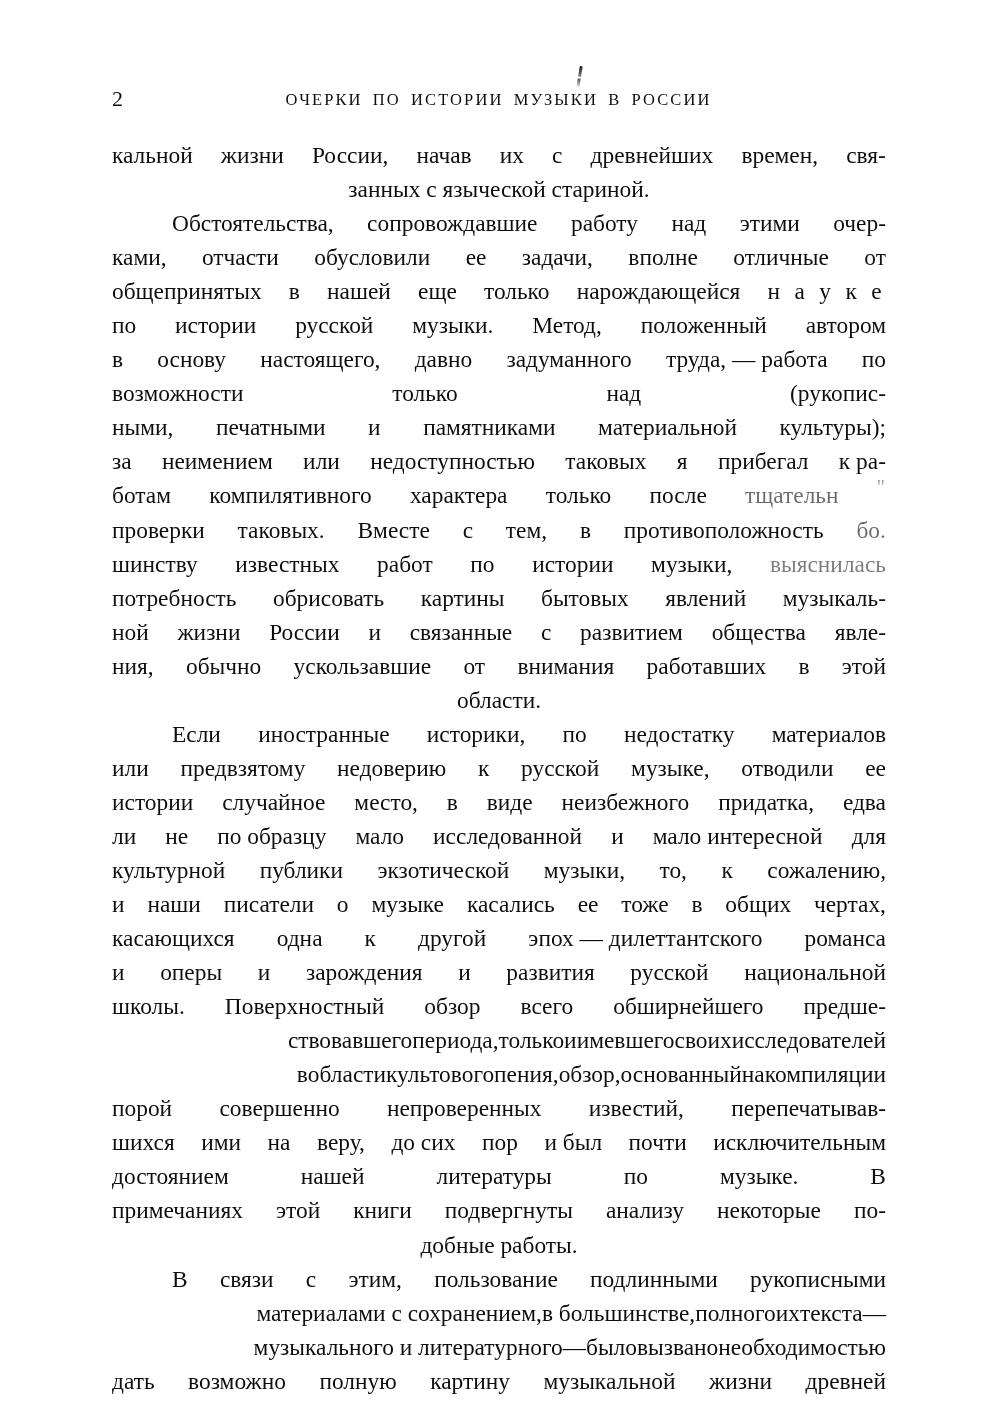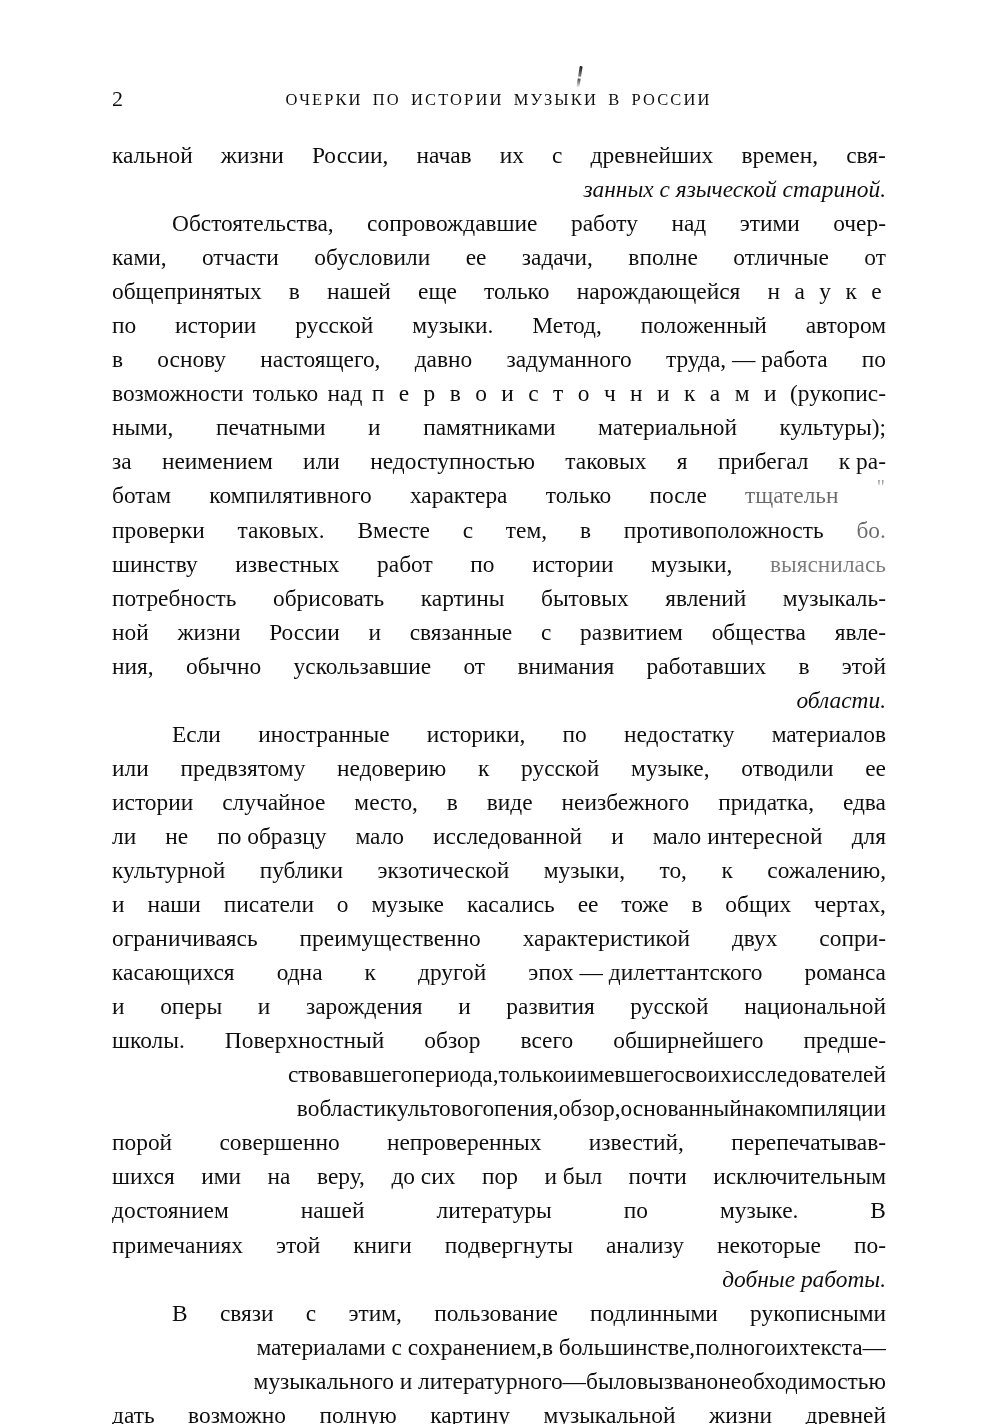--- a/index.html
+++ b/index.html
@@ -101,22 +101,21 @@
     align-items: baseline;
   }
   
   .line.just {
     display: flex;
     justify-content: space-between;
   }
   .line.just.tight { letter-spacing: 0; justify-content: flex-end; }
   .line.last {
     display: block;
-    text-align: right;
-    font-style: italic;
+    text-align: center;
   }
   .line .w { white-space: pre; }
 
   .indent { padding-left: 60px; }
 
   
   .sp { letter-spacing: 4.3px; }
 
   
   .fade1 { opacity: 0.97; }
@@ -206,21 +205,20 @@
       <span class="w">настоящего,</span>
       <span class="w">давно</span>
       <span class="w">задуманного</span>
       <span class="w">труда, — работа</span>
       <span class="w">по</span>
     </div>
     <div class="line just">
       <span class="w">возможности</span>
       <span class="w">только</span>
       <span class="w">над</span>
-      <span class="w sp">п е р в о и с т о ч н и к а м и</span>
       <span class="w">(рукопис-</span>
     </div>
     <div class="line just">
       <span class="w">ными,</span>
       <span class="w">печатными</span>
       <span class="w">и</span>
       <span class="w">памятниками</span>
       <span class="w">материальной</span>
       <span class="w">культуры);</span>
     </div>
@@ -345,27 +343,20 @@
       <span class="w">наши</span>
       <span class="w">писатели</span>
       <span class="w">о</span>
       <span class="w">музыке</span>
       <span class="w">касались</span>
       <span class="w">ее</span>
       <span class="w">тоже</span>
       <span class="w">в</span>
       <span class="w">общих</span>
       <span class="w">чертах,</span>
-    </div>
-    <div class="line just">
-      <span class="w">ограничиваясь</span>
-      <span class="w">преимущественно</span>
-      <span class="w">характеристикой</span>
-      <span class="w">двух</span>
-      <span class="w">сопри-</span>
     </div>
     <div class="line just">
       <span class="w">касающихся</span>
       <span class="w">одна</span>
       <span class="w">к</span>
       <span class="w">другой</span>
       <span class="w">эпох — дилеттантского</span>
       <span class="w">романса</span>
     </div>
     <div class="line just">

